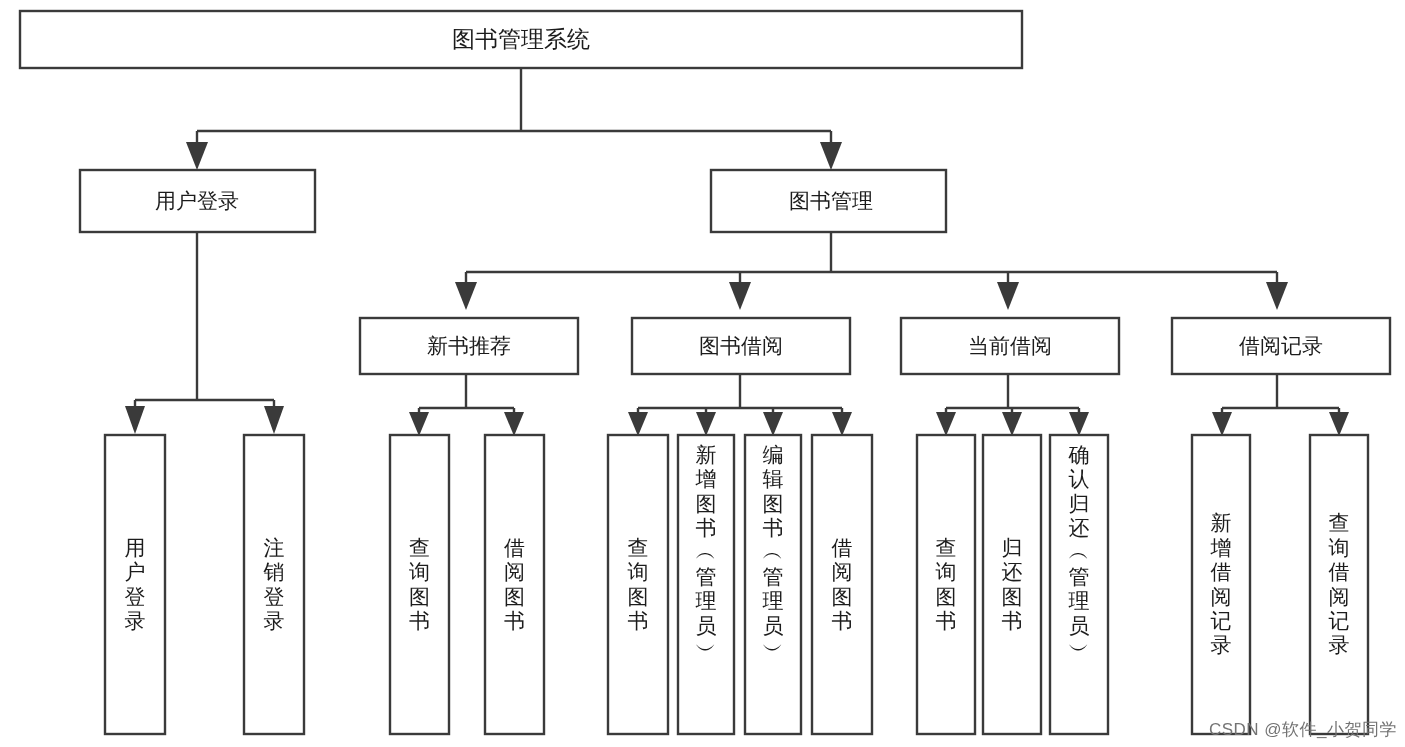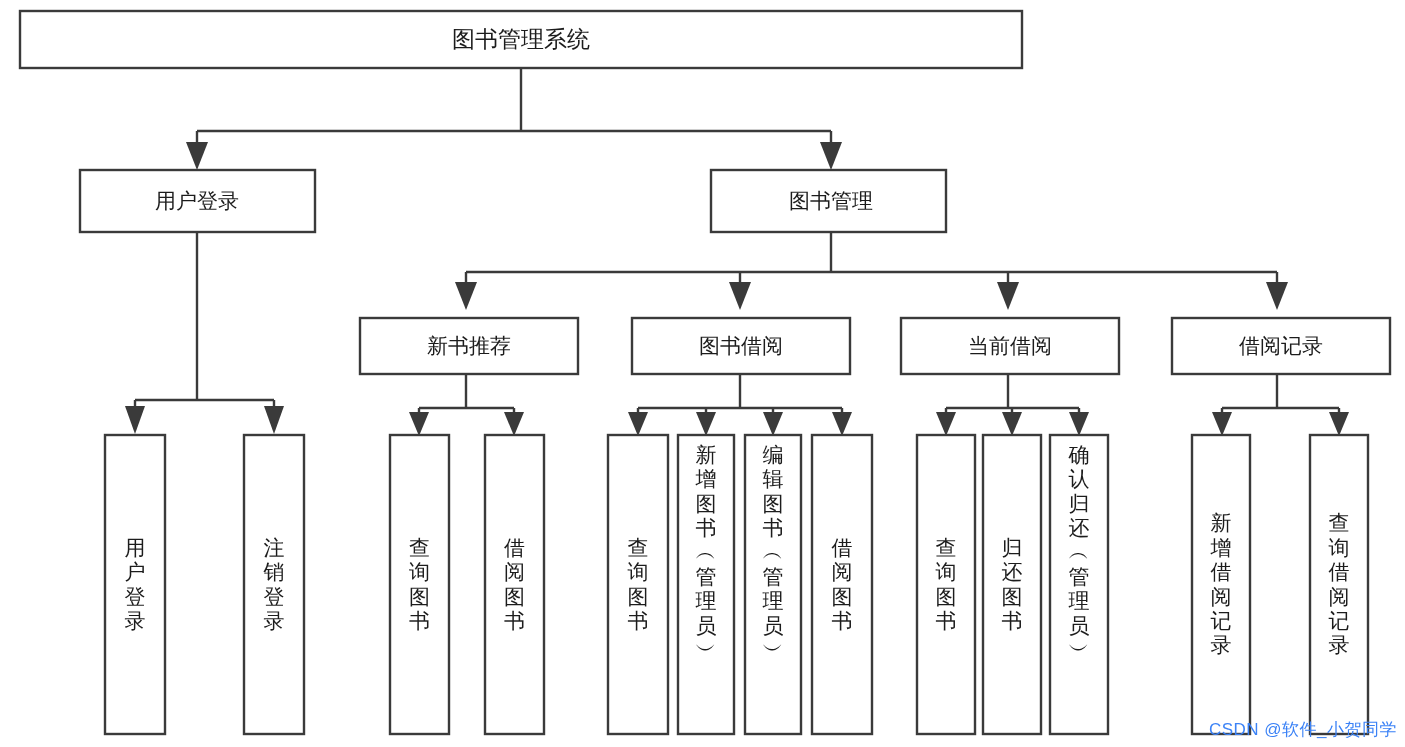--- a/index.html
+++ b/index.html
@@ -62,21 +62,21 @@
   }
   .vert-char {
     display: block;
   }
   .watermark {
     position: absolute;
     right: 8px;
     bottom: 6px;
     font-family: "Liberation Sans", "DejaVu Sans", sans-serif;
     font-size: 17px;
-    color: #3b82f6;
+    color: #737373;
     letter-spacing: 0.5px;
     user-select: none;
   }
 </style>
 </head>
 <body>
 
 <div id="diagram-root">
 
   <svg class="diagram-canvas" viewBox="0 0 1405 747" xmlns="http://www.w3.org/2000/svg">

